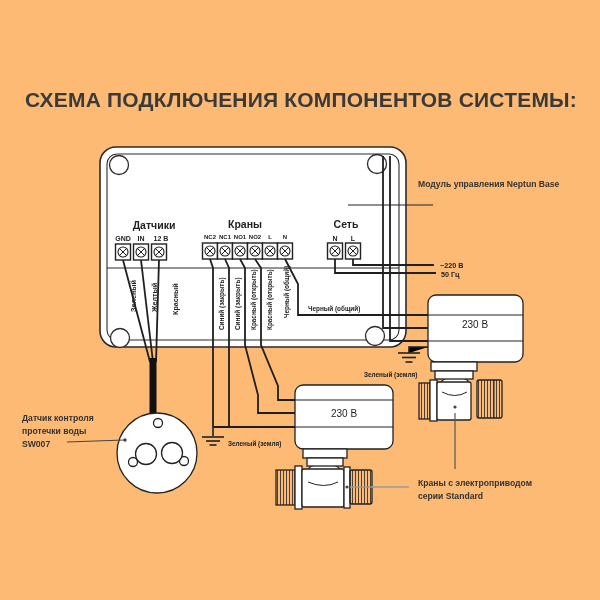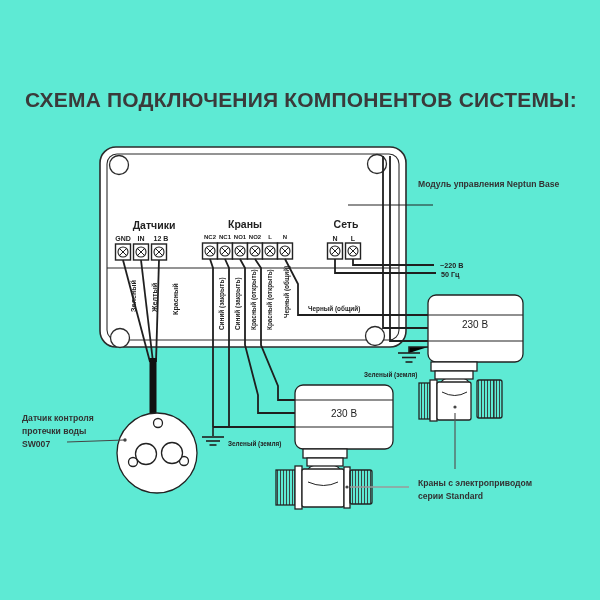--- a/index.html
+++ b/index.html
@@ -1,16 +1,16 @@
 <!DOCTYPE html>
 <html><head>
 <meta charset="utf-8">
 <style>
   html,body{margin:0;padding:0;background:#fff;}
-  .page{position:relative;width:600px;height:600px;background:#5eead4;
+  .page{position:relative;width:600px;height:600px;background:#fdba74;
         font-family:"Liberation Sans","DejaVu Sans",sans-serif;}
   svg text{fill:#303030;}
   .title{font-size:19.5px;font-weight:700;fill:#3a3a3a;letter-spacing:.2px;}
   .caption{font-size:8.6px;font-weight:700;fill:#333;}
   .grouplbl{font-size:10.5px;font-weight:700;fill:#222;}
   .termlbl{font-size:7px;font-weight:700;fill:#222;}
   .termlbl-s{font-size:6px;font-weight:700;fill:#222;}
   .wirelbl{font-size:6.4px;font-weight:700;fill:#222;}
   .wirelbl-b{font-size:7.2px;font-weight:700;fill:#222;}
   .volts{font-size:10px;font-weight:400;fill:#222;}

